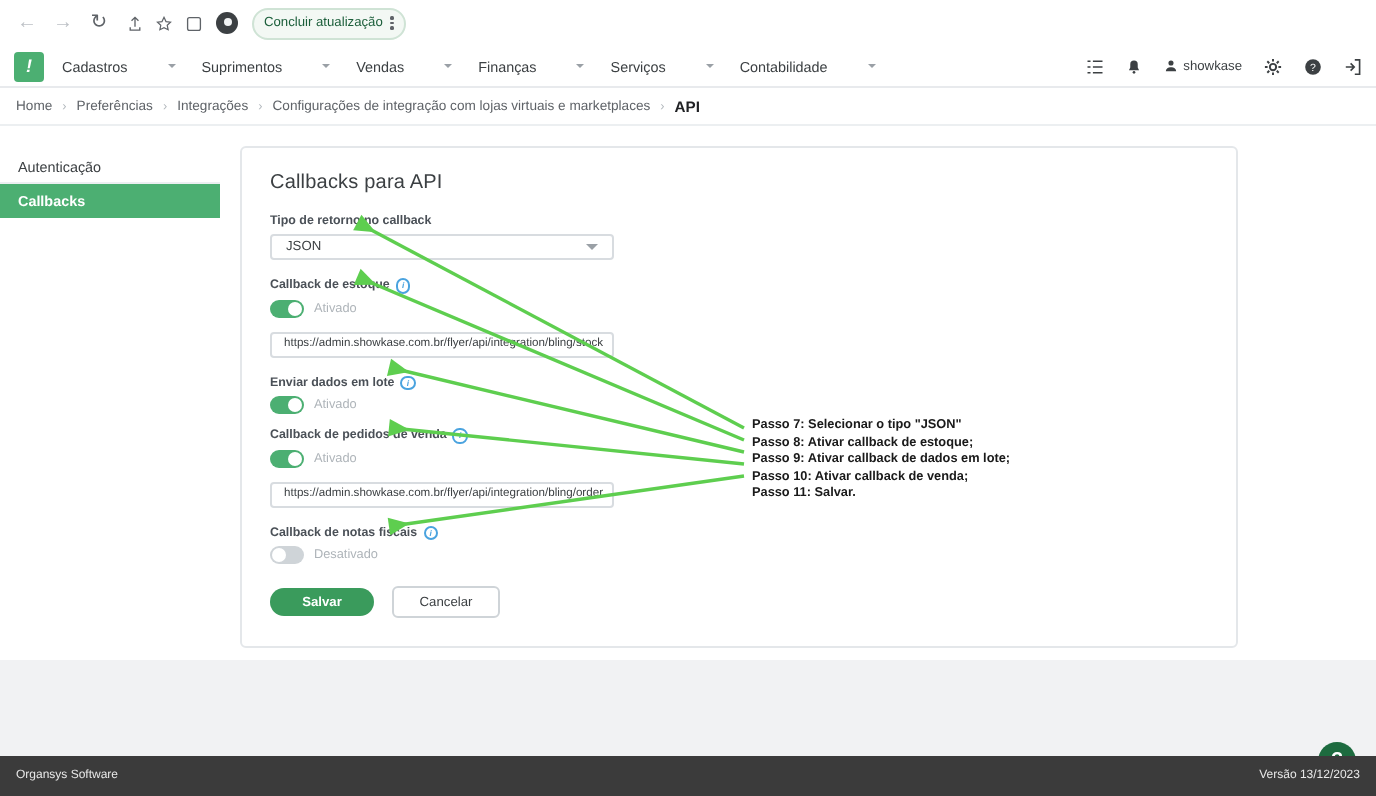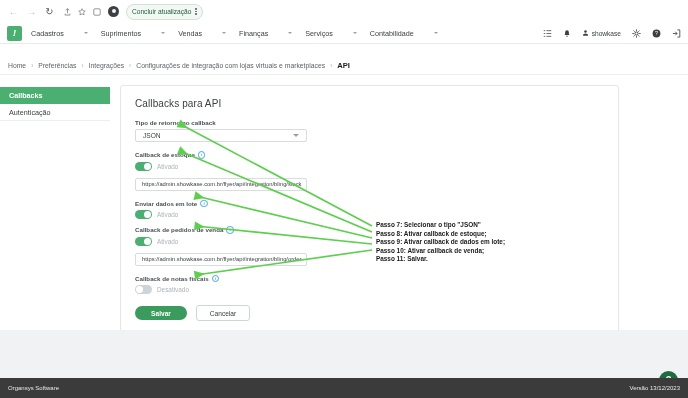--- a/index.html
+++ b/index.html
@@ -45,21 +45,21 @@
     color:#fff;font-size:9px;font-weight:700;font-style:italic;margin-right:9px;
   }
   .menu-item{font-size:7.2px;color:#3c4043;margin-right:13px;display:flex;align-items:center;gap:20px;white-space:nowrap;}
   .caret{width:0;height:0;border-left:2.4px solid transparent;border-right:2.4px solid transparent;border-top:2.6px solid #9aa0a6;}
   .appnav-right{margin-left:auto;display:flex;align-items:center;gap:11px;}
   .ar{color:#3c4043;display:flex;align-items:center;gap:3px;font-size:6.6px;}
 
   
   .breadcrumb{
     height:19px;display:flex;align-items:center;padding:0 8px;box-sizing:border-box;
-    font-size:6.8px;color:#5f6368;background:#fff;border-bottom:1px solid #eceff1;gap:5px;margin-top:12px;
+    font-size:6.8px;color:#5f6368;background:#fff;border-bottom:1px solid #eceff1;gap:5px;
   }
   .breadcrumb .sep{color:#b0b6bb;font-size:6.4px;}
   .breadcrumb .crumb{white-space:nowrap;}
   .breadcrumb .crumb.current{color:#202124;font-weight:700;font-size:7.6px;}
 
   
   .content{position:relative;display:flex;padding:10px 0 0 0;height:275px;box-sizing:border-box;background:#fff;}
   .sidebar{width:110px;flex:0 0 110px;padding-top:2px;}
   .side-item{
     height:17px;display:flex;align-items:center;padding-left:9px;box-sizing:border-box;
@@ -236,22 +236,22 @@
     <span class="crumb">Integrações</span>
     <span class="sep">›</span>
     <span class="crumb">Configurações de integração com lojas virtuais e marketplaces</span>
     <span class="sep">›</span>
     <span class="crumb current">API</span>
   </div>
 
   <div class="content">
 
     <div class="sidebar">
+      <div class="side-item">Autenticação</div>
       <div class="side-item active">Callbacks</div>
-      <div class="side-item">Autenticação</div>
     </div>
 
     <div class="card-wrap">
       <div class="card">
         <div class="card-title">Callbacks para API</div>
 
         <div class="field-label">
           <span>Tipo de retorno no callback</span>
         </div>
         <div class="select">

